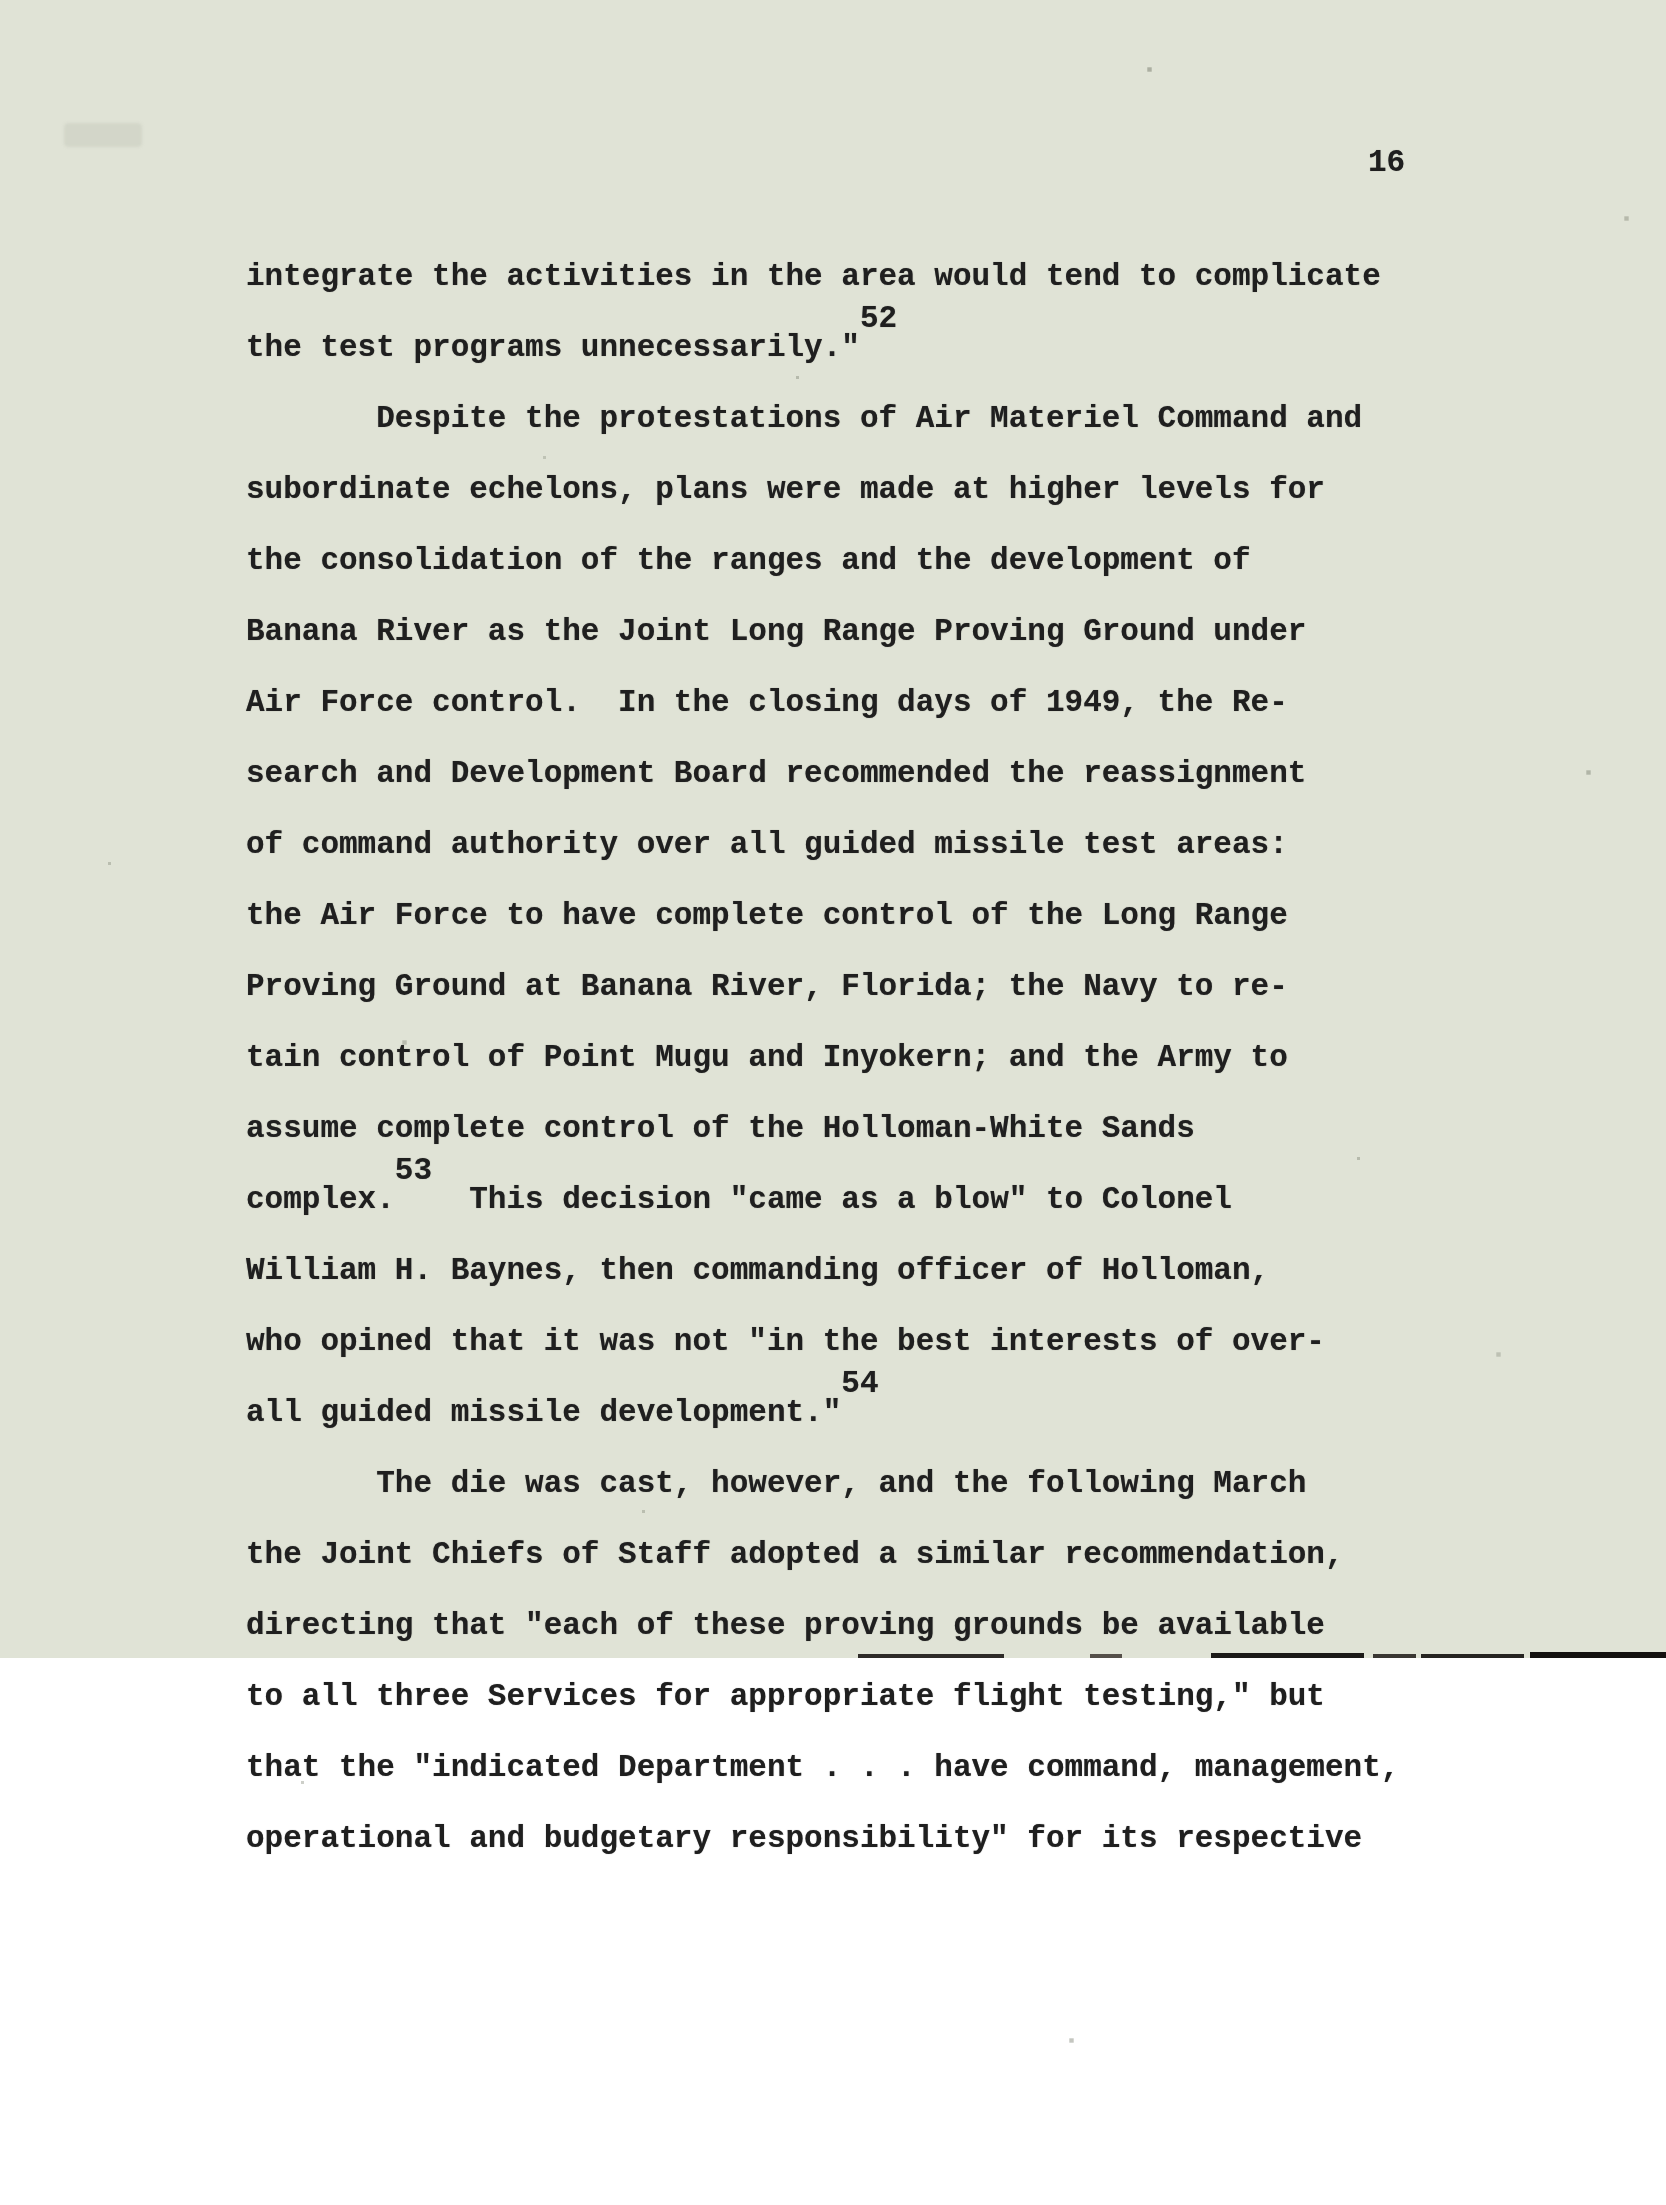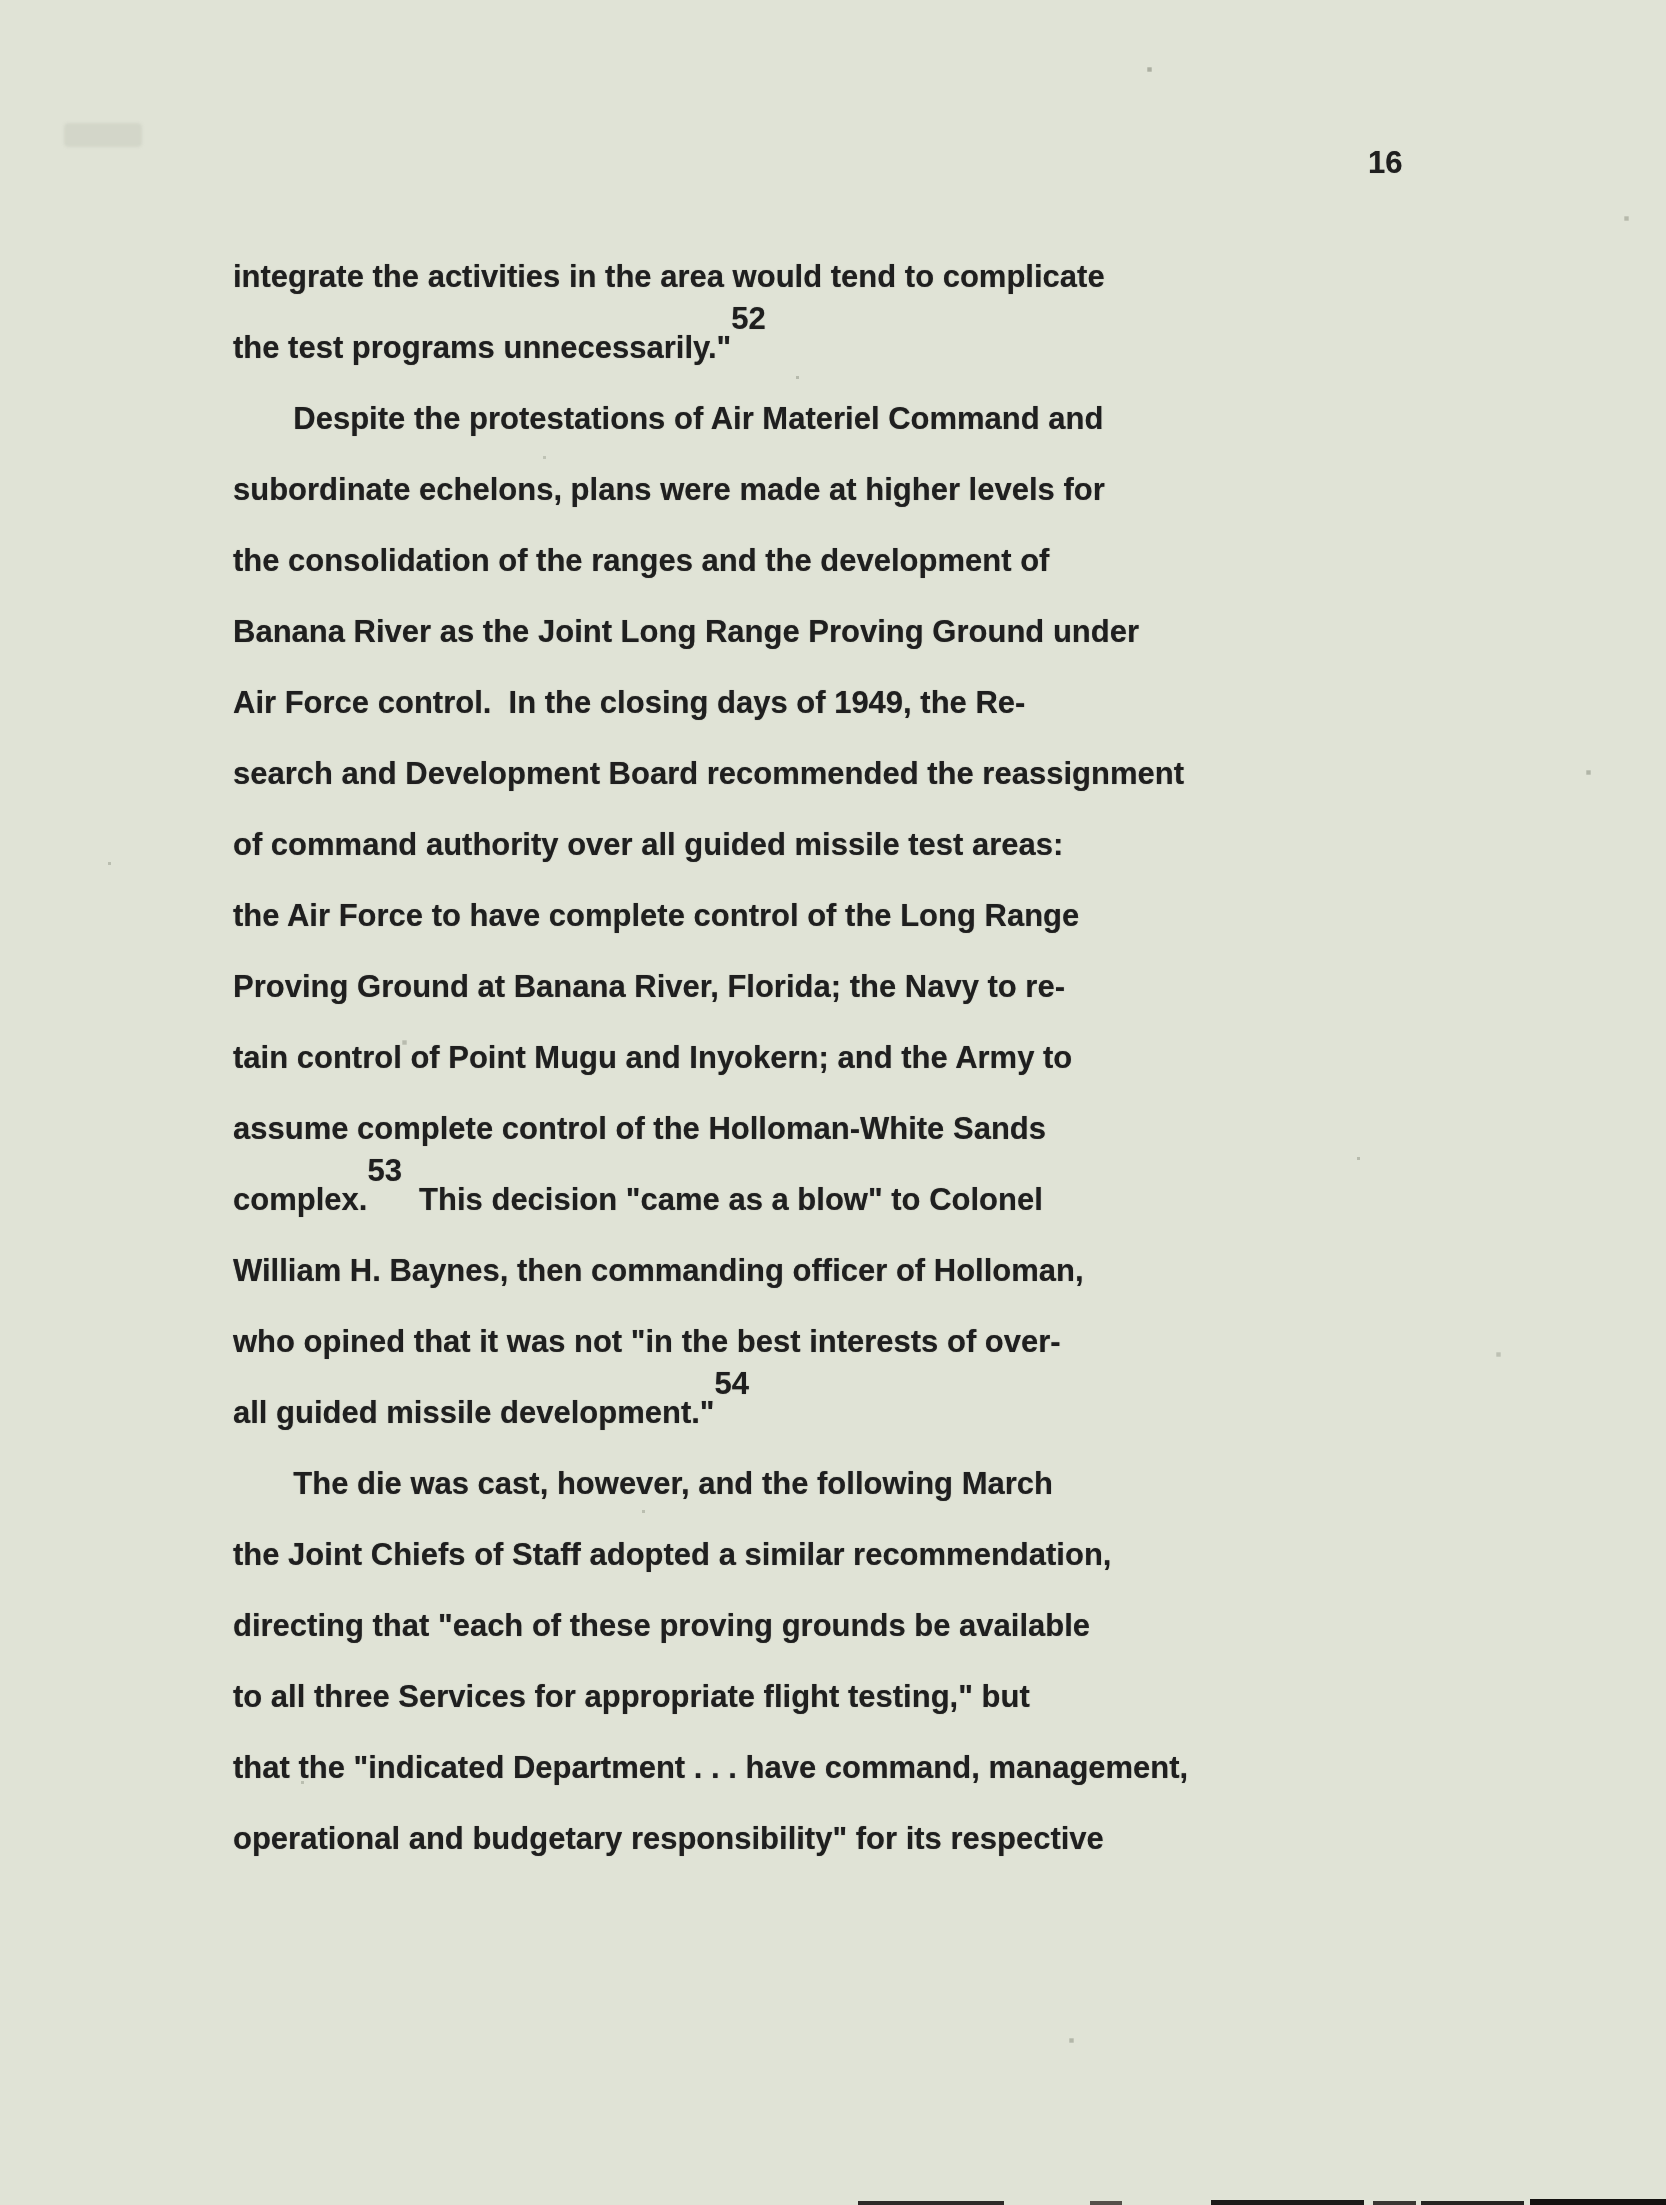--- a/index.html
+++ b/index.html
@@ -5,38 +5,38 @@
   html, body {
     margin: 0;
     padding: 0;
     width: 1667px;
     height: 2205px;
     overflow: hidden;
   }
   .page {
     position: relative;
     width: 1667px;
-    height: 2205px;
+    height: 1658px;
     background: var(--paper, #e0e3d6);
-    font-family: Liberation Sans, sans-serif;
+    font-family: Liberation Mono, monospace;
     color: var(--ink, #1f1f1f);
   }
   .page-number {
     position: absolute;
     left: 1368px;
     top: 146px;
     font-size: 31px;
     line-height: 33px;
     font-weight: 700;
     letter-spacing: 0;
     text-shadow: 0 0 0.7px rgba(25,25,25,0.55);
   }
   .typed {
     position: absolute;
-    left: 233px;
+    left: 246px;
     top: 241px;
     font-size: 31px;
     font-weight: 700;
     letter-spacing: 0;
     white-space: pre;
     text-shadow: 0 0 0.9px rgba(25,25,25,0.5);
   }
   .typed .line {
     height: 71px;
     line-height: 71px;

